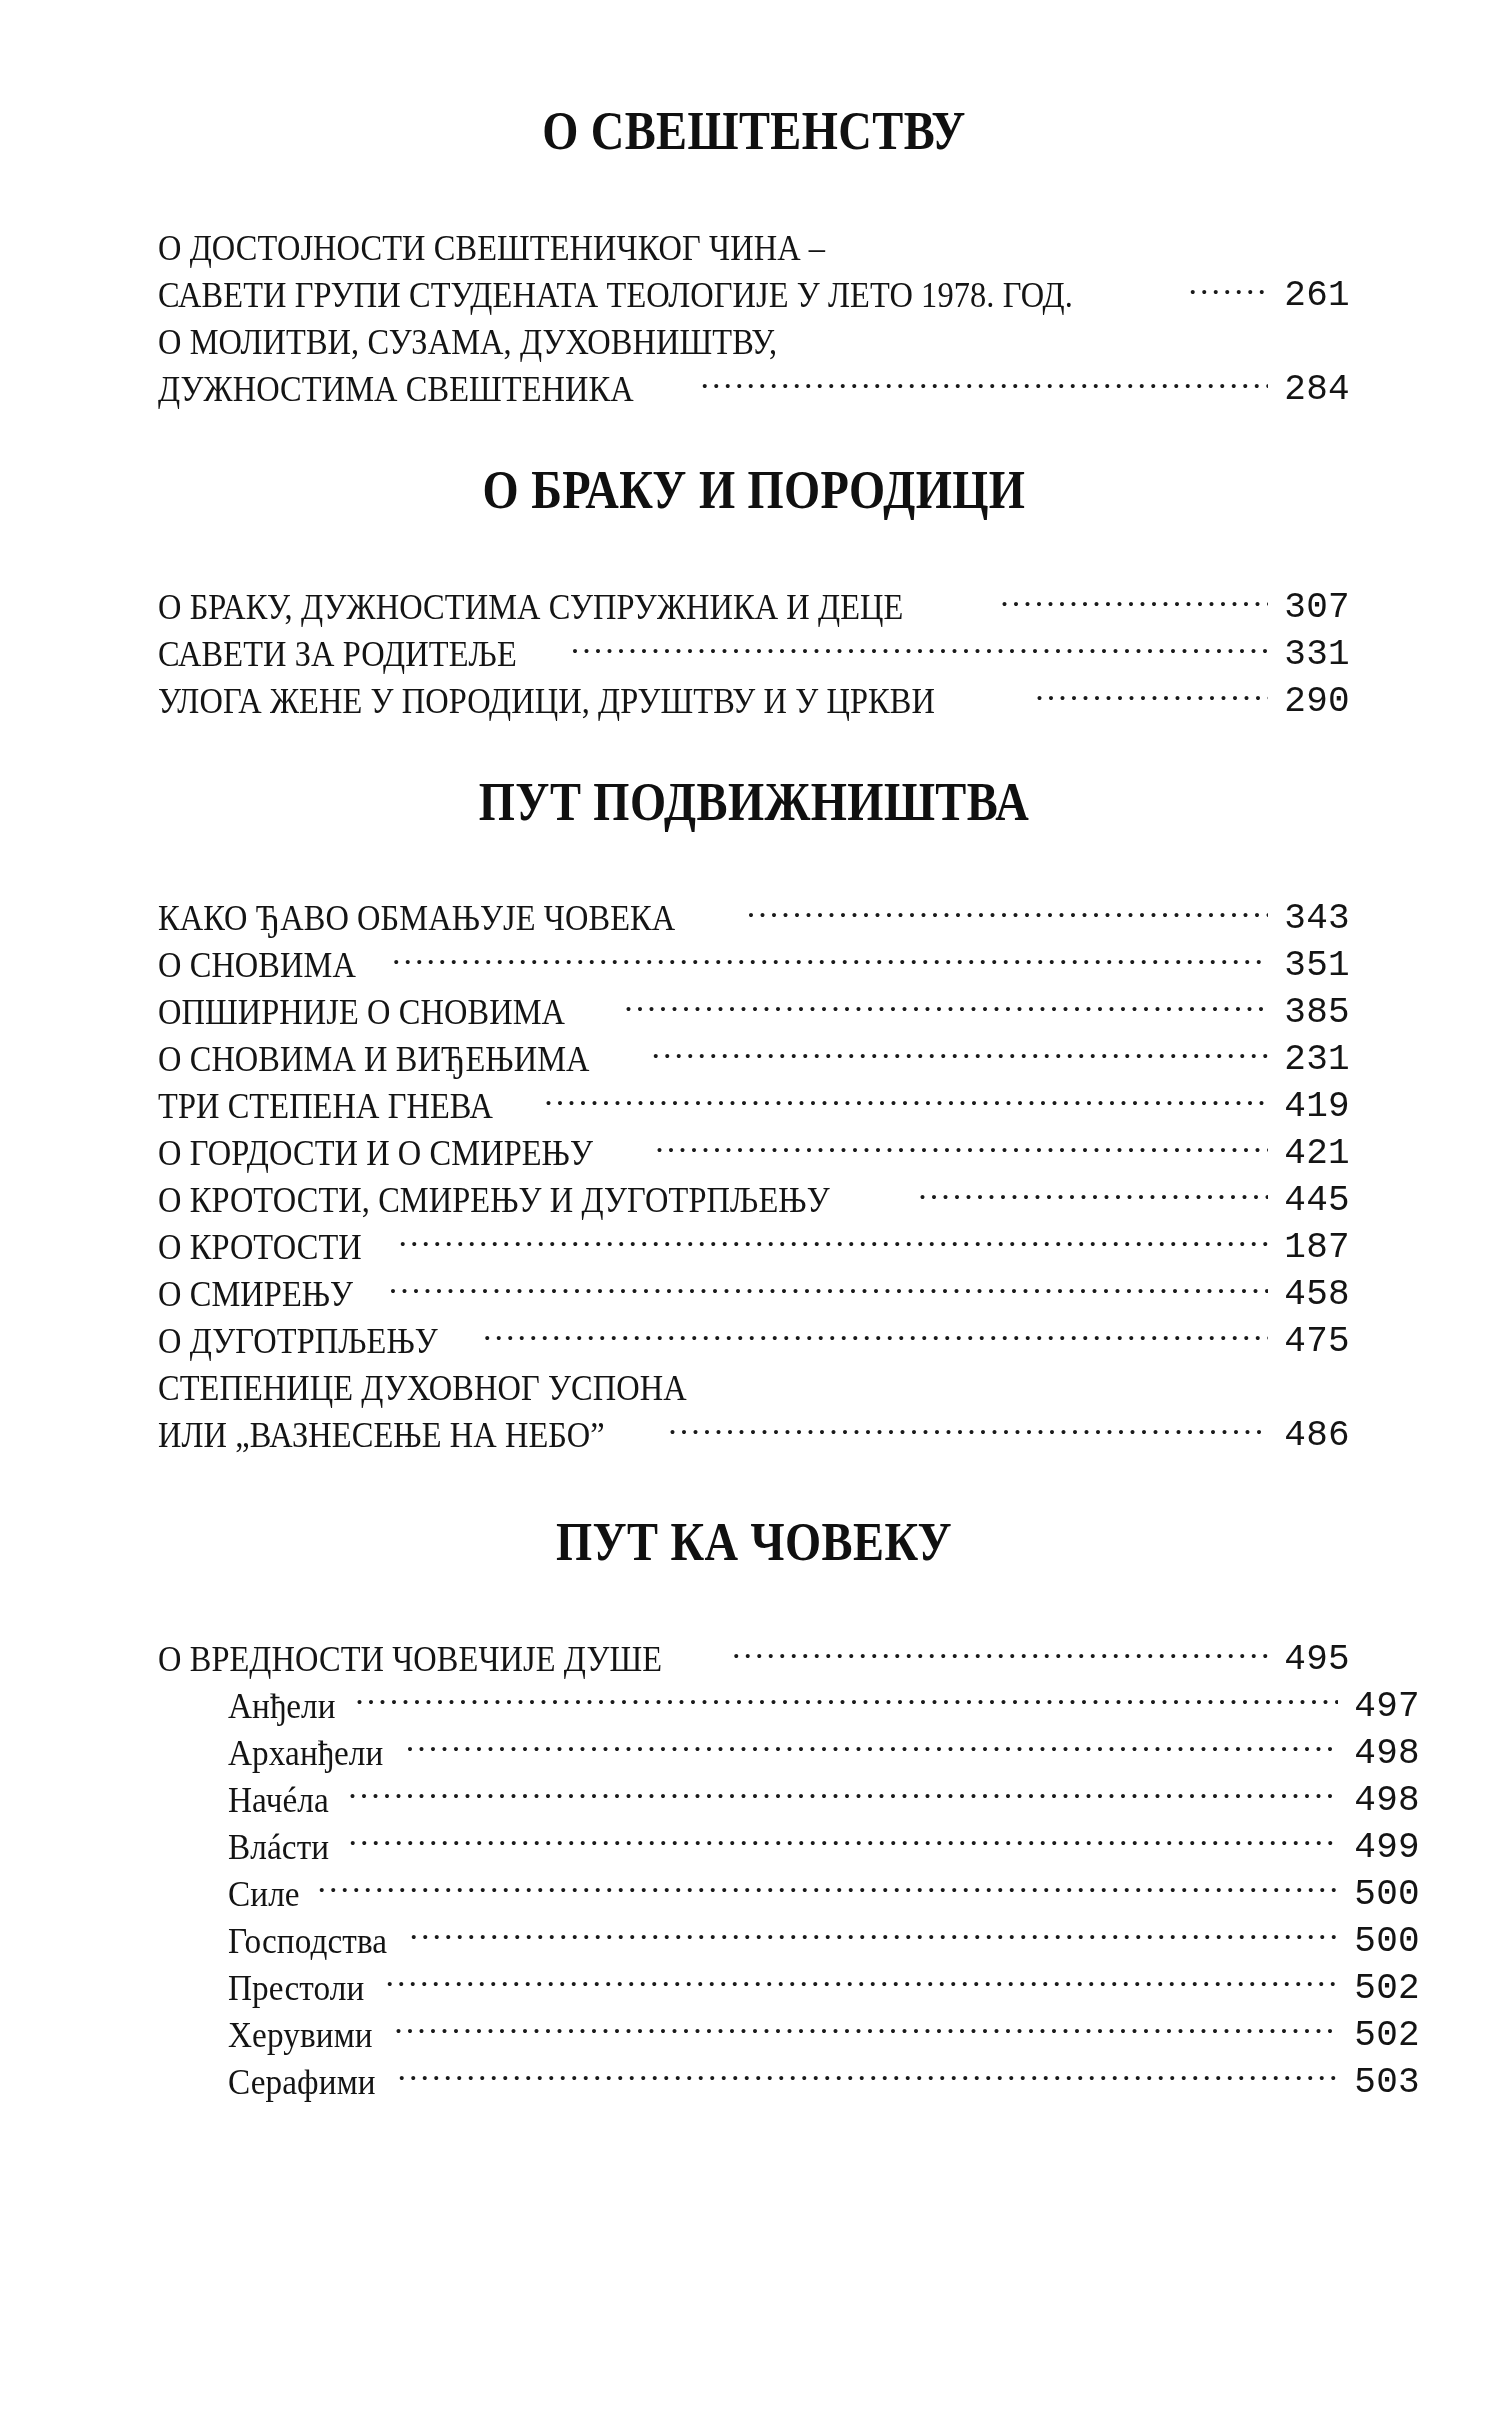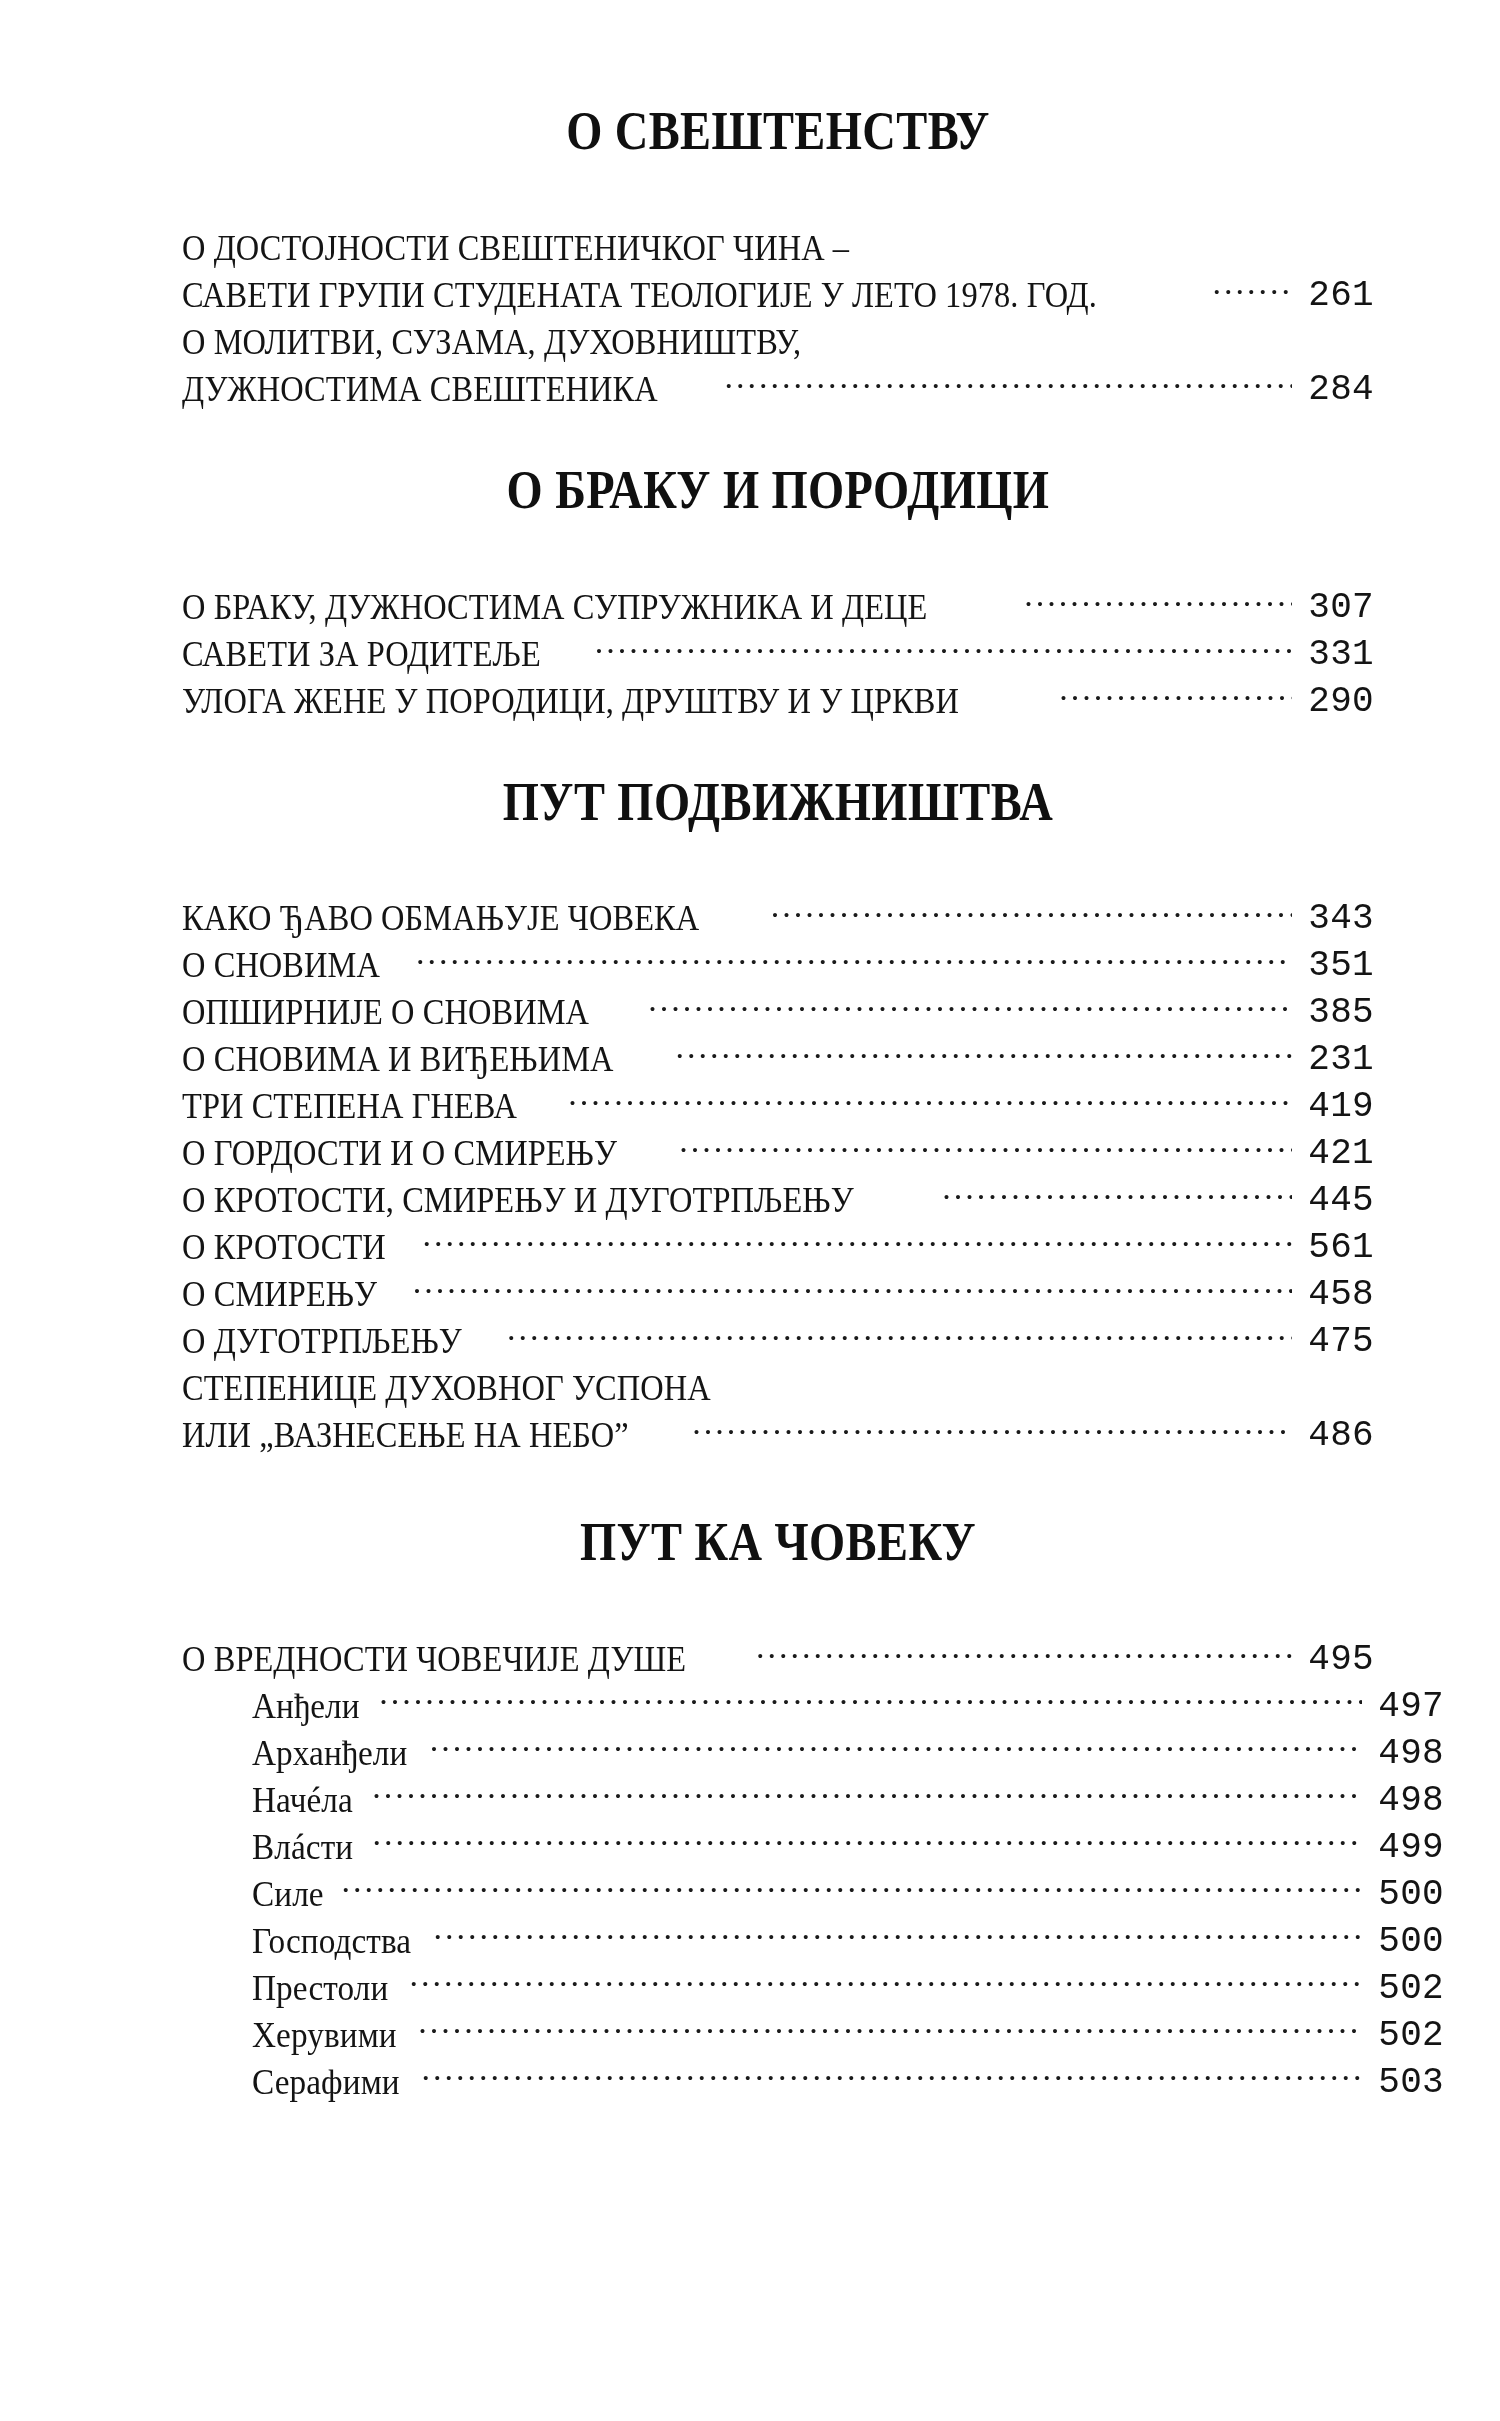--- a/index.html
+++ b/index.html
@@ -18,21 +18,20 @@
     -webkit-font-smoothing: antialiased;
   }
 
   .page {
     position: absolute;
     left: 158px;
     top: 0;
     width: 1192px;   
     height: 2421px;
     box-sizing: border-box;
-    margin-left: 24px;
   }
 
   
   .section-title {
     text-align: center;
     font-family: "Liberation Serif", "DejaVu Serif", serif;
     font-weight: 700;
     font-size: 54px;
     line-height: 1.0;
     letter-spacing: 0.5px;
@@ -203,21 +202,21 @@
             <span class="page-no">421</span>
           </li>
           <li class="entry">
             <span class="label">О КРОТОСТИ, СМИРЕЊУ И ДУГОТРПЉЕЊУ</span>
             <span class="leader"></span>
             <span class="page-no">445</span>
           </li>
           <li class="entry">
             <span class="label">О КРОТОСТИ</span>
             <span class="leader"></span>
-            <span class="page-no">561</span>
+            <span class="page-no">187</span>
           </li>
           <li class="entry">
             <span class="label">О СМИРЕЊУ</span>
             <span class="leader"></span>
             <span class="page-no">458</span>
           </li>
           <li class="entry">
             <span class="label">О ДУГОТРПЉЕЊУ</span>
             <span class="leader"></span>
             <span class="page-no">475</span>

